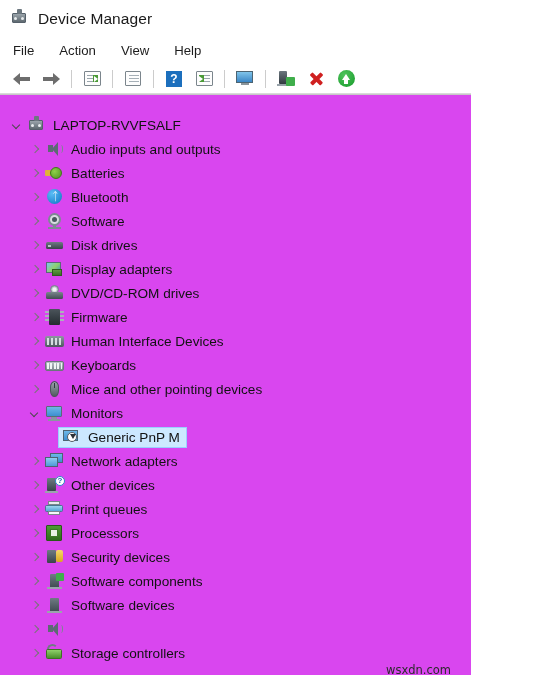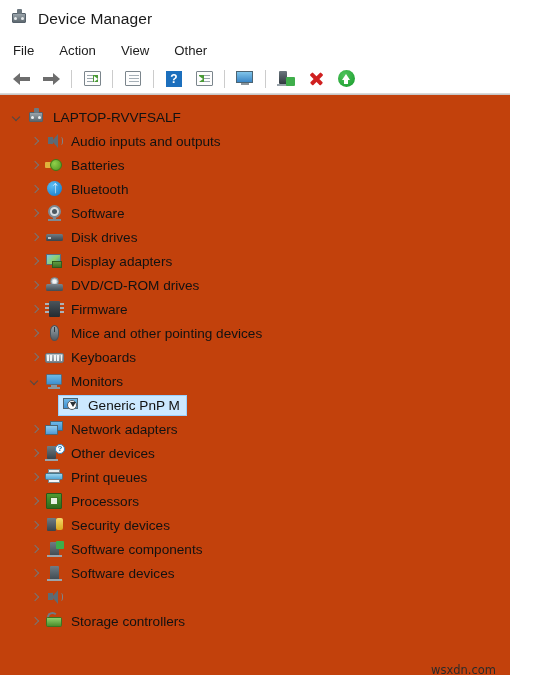--- a/index.html
+++ b/index.html
@@ -7,21 +7,21 @@
   html, body {
     width: 533px;
     height: 683px;
     overflow: hidden;
     background: #ffffff;
     font-family: "Liberation Sans", sans-serif;
   }
 
   #app {
     position: relative;
-    width: 510px;
+    width: 471px;
     height: 683px;
     background: #ffffff;
   }
 
   
   .titlebar {
     height: 37px;
     display: flex;
     align-items: center;
     padding-left: 9px;
@@ -85,22 +85,22 @@
 
   
   .content-top-rule {
     height: 1px;
     background: #c8c8c8;
   }
 
   
   .tree {
     position: relative;
-    padding-top: 10px;
-    background: #c2410c;
+    padding-top: 18px;
+    background: #d946ef;
     height: 580px;
     overflow: hidden;
   }
   .row {
     height: 24px;
     display: flex;
     align-items: center;
     white-space: nowrap;
     position: relative;
   }
@@ -481,21 +481,21 @@
   .ctx-item.bold { font-weight: bold; }
   .ctx-sep {
     height: 1px;
     background: #dcdcdc;
     margin: 5px 2px 5px 2px;
   }
 
   
   .watermark {
     position: absolute;
-    right: 14px;
+    right: 20px;
     bottom: 6px;
     font-size: 11.5px;
     color: #2b2b2b;
     font-family: "DejaVu Sans", sans-serif;
     z-index: 60;
   }
 
   
   .arrow-left, .arrow-right {
     width: 17px; height: 13px; position: relative;
@@ -604,21 +604,21 @@
       <div class="ic root-dot1"></div>
       <div class="ic root-dot2"></div>
     </div>
     <div class="title-text">Device Manager</div>
   </div>
 
   <div class="menubar">
     <div class="menu-item">File</div>
     <div class="menu-item">Action</div>
     <div class="menu-item">View</div>
-    <div class="menu-item">Other</div>
+    <div class="menu-item">Help</div>
   </div>
 
   <div class="toolbar">
     <div class="tb-btn">
       <div class="arrow-left"></div>
     </div>
     <div class="tb-btn">
       <div class="arrow-right"></div>
     </div>
     <div class="tb-sep"></div>
@@ -774,41 +774,51 @@
           <div class="chev-right"></div>
         </div>
       <div class="ico">
         <div class="ic fw-pins-l"></div>
           <div class="ic fw-pins-r"></div>
           <div class="ic fw-body"></div>
       </div>
       <div class="lbl">Firmware</div>
     </div>
 
+    <div class="row depth1">
+      <div class="chev">
+          <div class="chev-right"></div>
+        </div>
+      <div class="ico">
+        <div class="ic hid-body"></div>
+          <div class="ic hid-dots"></div>
+      </div>
+      <div class="lbl">Human Interface Devices</div>
+    </div>
+
+    <div class="row depth1">
+      <div class="chev">
+          <div class="chev-right"></div>
+        </div>
+      <div class="ico">
+        <div class="ic kb-body"></div>
+          <div class="ic kb-keys"></div>
+      </div>
+      <div class="lbl">Keyboards</div>
+    </div>
 
     <div class="row depth1">
       <div class="chev">
           <div class="chev-right"></div>
         </div>
       <div class="ico">
         <div class="ic ms-body"></div>
           <div class="ic ms-line"></div>
       </div>
       <div class="lbl">Mice and other pointing devices</div>
-    </div>
-
-    <div class="row depth1">
-      <div class="chev">
-          <div class="chev-right"></div>
-        </div>
-      <div class="ico">
-        <div class="ic kb-body"></div>
-          <div class="ic kb-keys"></div>
-      </div>
-      <div class="lbl">Keyboards</div>
     </div>
 
     <div class="row depth1">
       <div class="chev">
           <div class="chev-down"></div>
         </div>
       <div class="ico">
         <div class="ic mon-screen"></div>
           <div class="ic mon-stand"></div>
           <div class="ic mon-base"></div>

